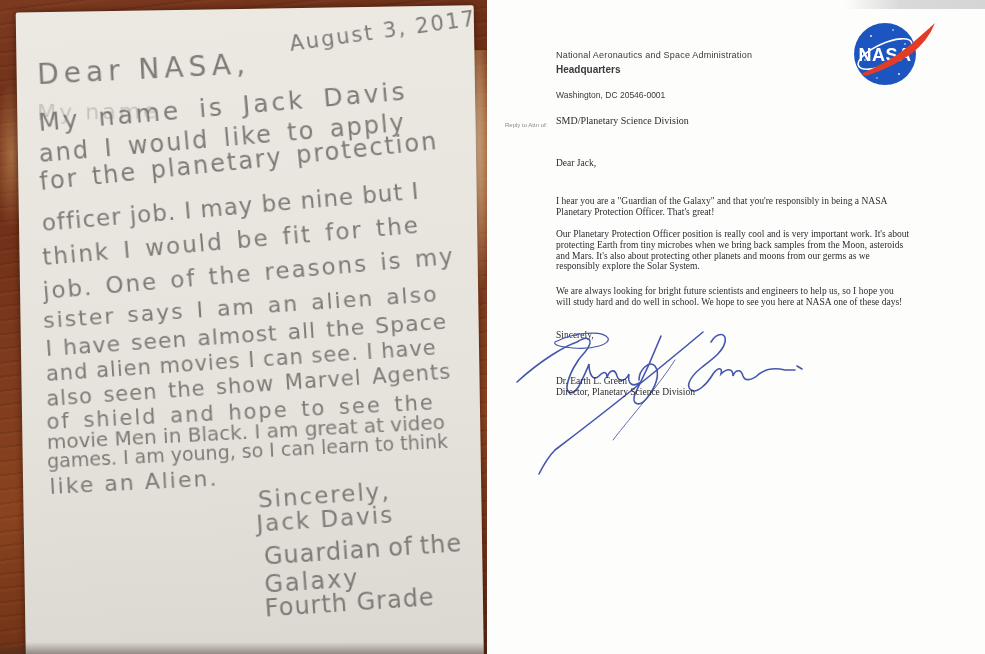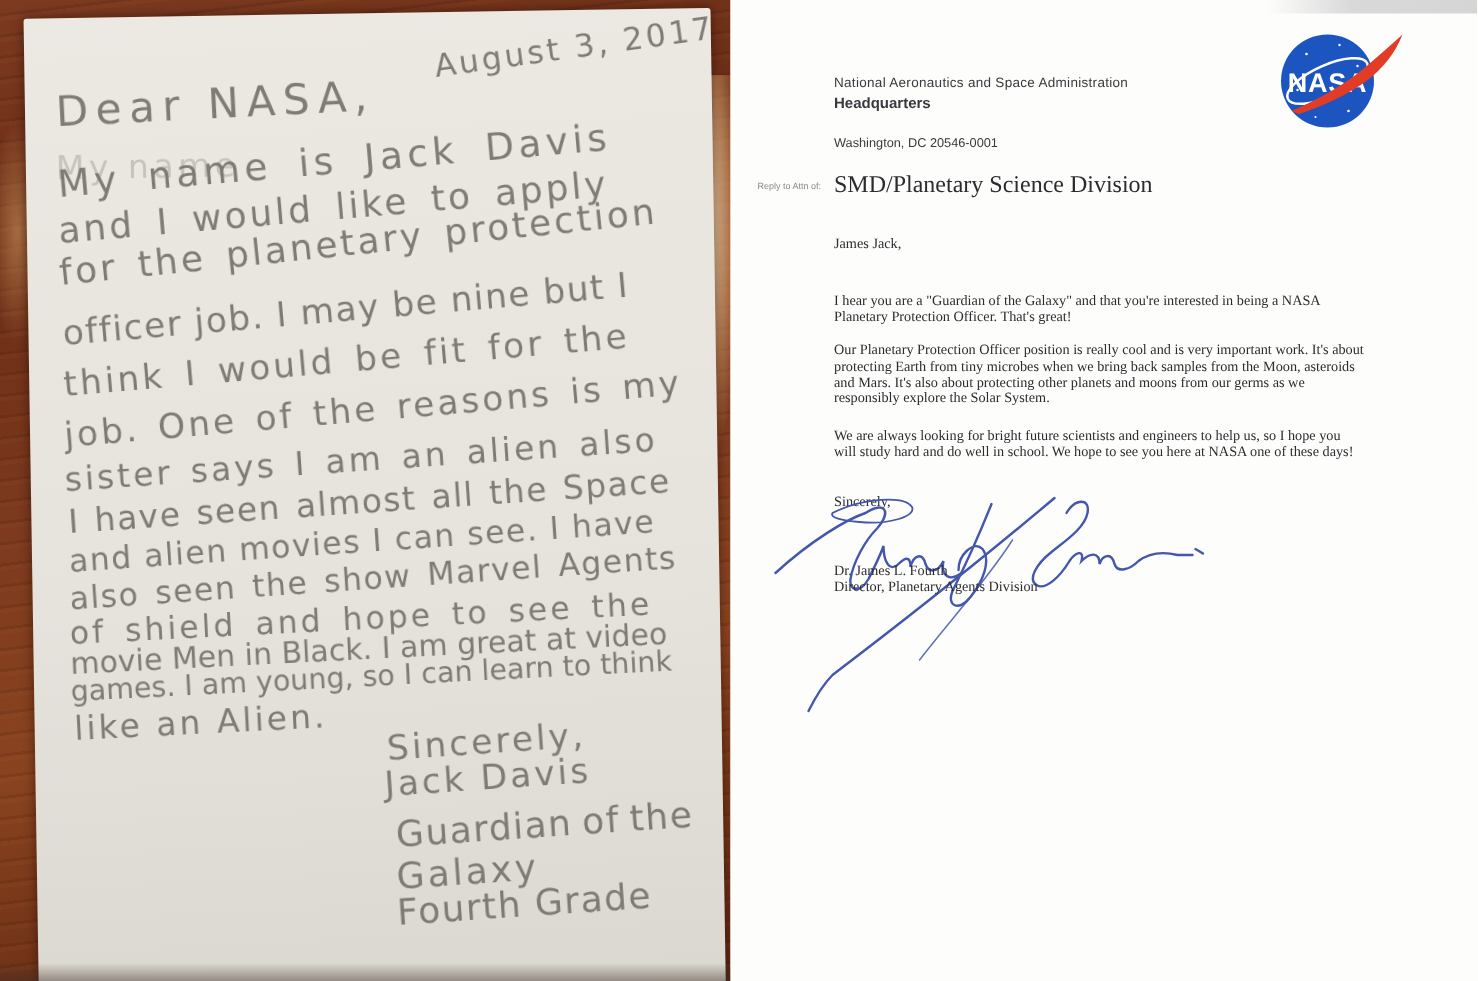--- a/index.html
+++ b/index.html
@@ -52,21 +52,21 @@
 
   
   .letter{position:absolute;left:487px;top:0;width:498px;height:654px;background:#fdfdfc;overflow:hidden;}
   .scan-strip{position:absolute;right:0;top:0;width:140px;height:9px;
     background:linear-gradient(to left,#d5d5d5 0%,#d9d9d9 60%,rgba(217,217,217,0) 100%);}
   .lh-agency{position:absolute;left:69px;top:50px;font-size:9px;color:#3a3a3e;letter-spacing:.2px;}
   .lh-office{position:absolute;left:69px;top:64px;font-size:10px;font-weight:bold;color:#3a3a3e;}
   .lh-address{position:absolute;left:69px;top:74px;font-size:8.5px;color:#3a3a3e;margin-top:16px;}
   .nasa-logo{position:absolute;left:366px;top:20px;width:84px;height:68px;}
   .reply-label{position:absolute;left:18px;top:122px;font-size:6px;color:#8a8a8e;}
-  .reply-value{position:absolute;left:69px;top:115px;font-size:16px;color:#2c2c30;font-family:"Liberation Serif",serif;}
+  .reply-value{position:absolute;left:69px;top:115px;font-size:10px;color:#2c2c30;font-family:"Liberation Serif",serif;}
   .body-text{font-family:"Liberation Serif",serif;font-size:9.5px;line-height:10.8px;color:#2c2c30;}
   .salutation{position:absolute;left:69px;top:158px;}
   .para{position:absolute;left:69px;width:354px;}
   .p1{top:196px;} .p2{top:229px;} .p3{top:286px;}
   .closing{position:absolute;left:69px;top:330px;}
   .sig-svg{position:absolute;left:28px;top:330px;width:292px;height:152px;}
   .signer-name{position:absolute;left:69px;top:376px;}
   .signer-title{position:absolute;left:69px;top:387px;}
 </style>
 </head>
@@ -122,35 +122,35 @@
       <circle cx="46" cy="54" r="0.9" fill="#fff"></circle>
       <circle cx="24" cy="58" r="0.7" fill="#fff"></circle>
       <ellipse cx="32" cy="34" rx="29" ry="10.5" fill="none" stroke="#ffffff" stroke-width="1.6" transform="rotate(-24 32 34)"></ellipse>
       <text x="32" y="41" text-anchor="middle" font-family="Liberation Sans, sans-serif" font-weight="bold" font-size="18" letter-spacing="0.5" fill="#ffffff">NASA</text>
       <path d="M 8,54 Q 38,41 57,25 Q 71,13 82,3 Q 75,21 58,34 Q 40,47 13,56 Z" fill="#e23c27"></path>
     </svg>
 
     <div class="reply-label">Reply to Attn of:</div>
     <div class="reply-value">SMD/Planetary Science Division</div>
 
-    <div class="body-text salutation">James Jack,</div>
-    <div class="body-text para p1">I hear you are a "Guardian of the Galaxy" and that you're interested in being a NASA Planetary Protection Officer. That's great!</div>
+    <div class="body-text salutation">Dear Jack,</div>
+    <div class="body-text para p1">I hear you are a "Guardian of the Galaxy" and that you're responsibly in being a NASA Planetary Protection Officer. That's great!</div>
     <div class="body-text para p2">Our Planetary Protection Officer position is really cool and is very important work. It's about protecting Earth from tiny microbes when we bring back samples from the Moon, asteroids and Mars. It's also about protecting other planets and moons from our germs as we responsibly explore the Solar System.</div>
     <div class="body-text para p3">We are always looking for bright future scientists and engineers to help us, so I hope you will study hard and do well in school. We hope to see you here at NASA one of these days!</div>
     <div class="body-text closing">Sincerely,</div>
 
     <svg class="sig-svg" viewBox="0 0 292 152" xmlns="http://www.w3.org/2000/svg">
       <g fill="none" stroke="#4456ad" stroke-width="1.6" stroke-linecap="round">
         <path d="M 40,12 C 60,2 88,0 93,8 C 96,14 78,20 58,18 C 46,17 38,15 40,12" stroke-width="1.2"></path>
         <path d="M 2,52 C 26,30 50,16 62,12 C 74,4 80,10 70,22 C 62,30 54,44 52,56 C 51,64 58,66 64,56 C 68,48 72,40 74,34 C 74,44 78,52 84,46 C 88,42 92,40 92,48 C 94,40 100,38 102,46 C 104,52 110,52 114,44 C 112,54 118,58 126,52"></path>
         <path d="M 146,6 C 138,26 128,48 120,64 C 116,74 124,78 132,68 C 140,58 146,44 140,36 C 134,30 124,40 124,50"></path>
         <path d="M 188,2 C 150,34 90,82 40,120 C 34,126 28,136 24,144"></path>
         <path d="M 160,30 C 142,58 118,84 98,110" stroke-width="1" opacity="0.85"></path>
         <path d="M 196,12 C 202,2 212,2 210,12 C 208,22 196,30 186,38 C 176,46 170,56 176,60 C 182,64 192,54 198,44 C 202,38 208,36 206,44 C 212,38 218,38 218,46 C 220,40 226,38 228,46 C 230,52 238,50 244,44 C 252,38 262,38 270,40 L 280,40"></path>
         <path d="M 282,36 L 287,39"></path>
       </g>
     </svg>
 
-    <div class="body-text signer-name">Dr. James L. Fourth</div>
-    <div class="body-text signer-title">Director, Planetary Agents Division</div>
+    <div class="body-text signer-name">Dr. Earth L. Green</div>
+    <div class="body-text signer-title">Director, Planetary Science Division</div>
   </div>
 
 </div>
 
 </body></html>

